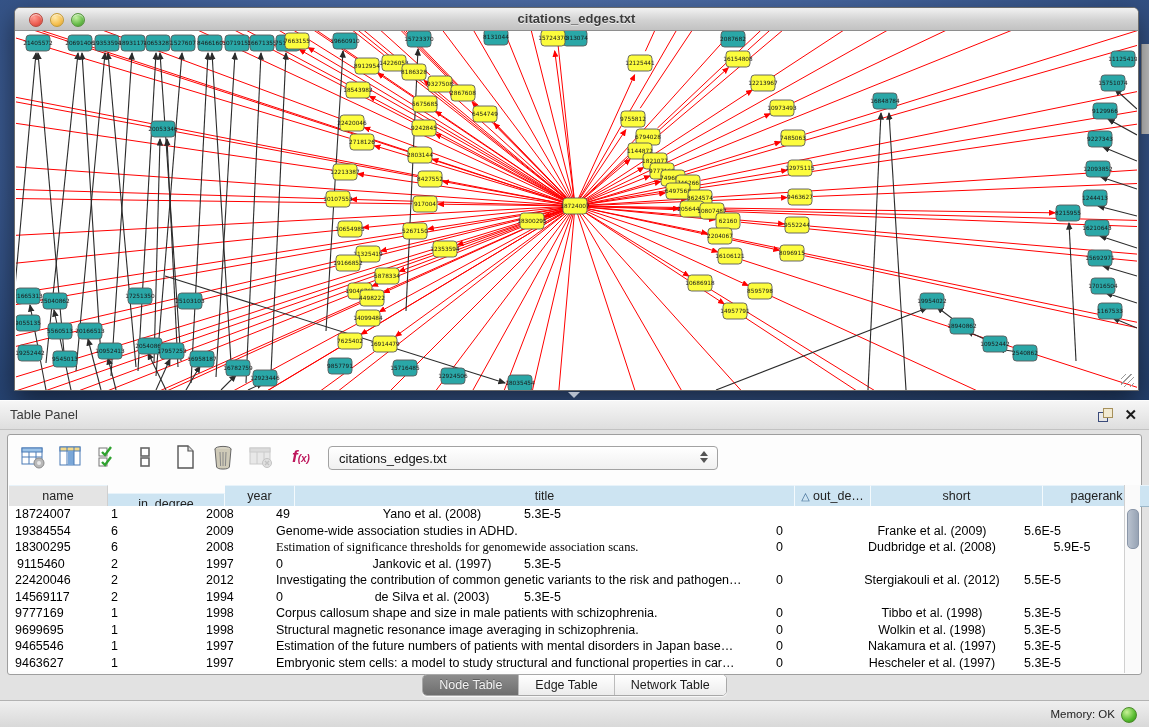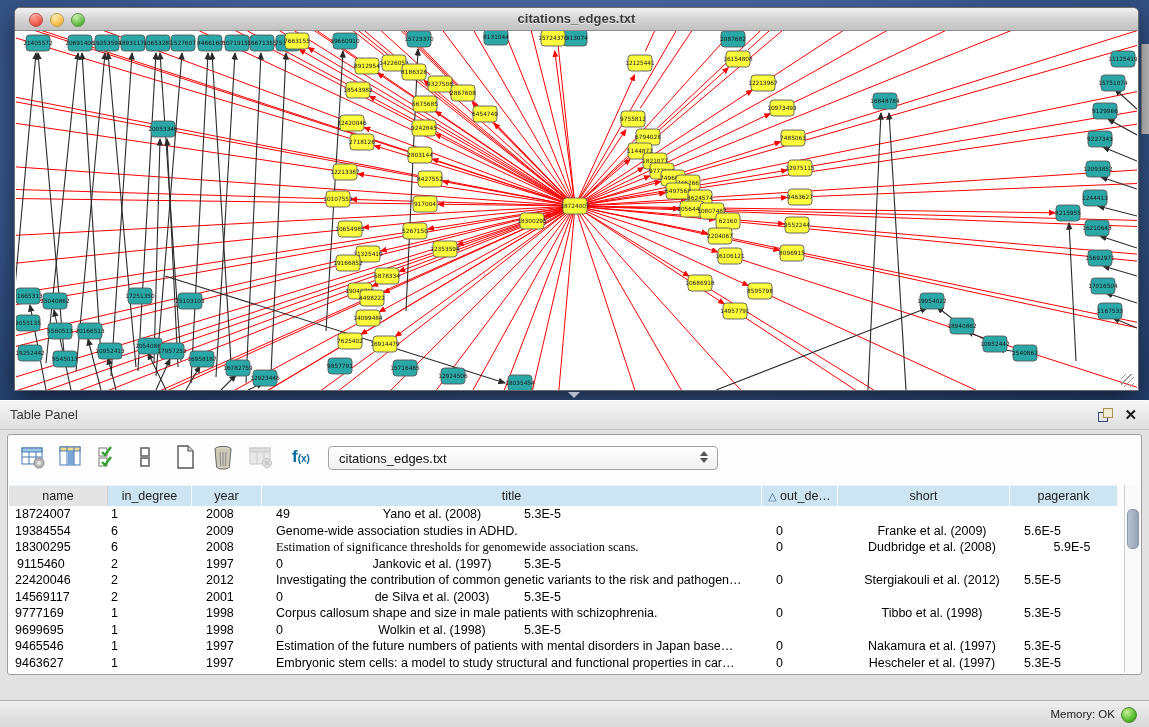--- a/index.html
+++ b/index.html
@@ -34,21 +34,21 @@
   .tp-float{position:absolute;right:36px;top:7px;width:15px;height:14px;}
   .tp-float .back{position:absolute;left:0;bottom:0;width:8px;height:8px;border:1.5px solid #3a4a7a;}
   .tp-float .front{position:absolute;right:0;top:0;width:8px;height:8px;border:1.5px solid #a6905a;background:#f2ead2;}
   .tp-close{position:absolute;right:12px;top:5px;font-size:15px;font-weight:bold;color:#1a1a1a;cursor:default;}
   .tp-body{position:absolute;left:7px;right:7px;top:34px;height:239px;background:#fdfdfd;
     border:1px solid #9e9e9e;border-radius:3px;}
   
   .toolbar{position:absolute;left:0;top:0;right:0;height:48px;}
   .tool{position:absolute;top:9px;width:28px;height:28px;}
   .tool svg{width:26px;height:26px;}
-  .fx{font-size:17px;font-weight:bold;color:#0369a1;}
+  .fx{font-size:17px;font-style:italic;font-weight:bold;color:#be185d;}
   .fx small{font-size:10px;font-weight:bold;}
   .net-select{position:absolute;left:272px;top:11px;width:390px;height:24px;border:1px solid #a2a2a2;
     border-radius:4px;background:linear-gradient(#ffffff,#f0f0f0);font-size:13px;color:#111;
     line-height:23px;padding-left:10px;box-sizing:border-box;}
   .steppers{position:absolute;right:9px;top:4px;display:flex;flex-direction:column;gap:2px;}
   .steppers i{width:0;height:0;border-left:4px solid transparent;border-right:4px solid transparent;}
   .steppers .up{border-bottom:5px solid #555;}
   .steppers .dn{border-top:5px solid #555;}
   
   .thead{position:absolute;left:1px;top:50px;height:21px;display:flex;font-size:12.5px;color:#222;
@@ -815,21 +815,21 @@
         <span>citations_edges.txt</span>
         <span class="steppers">
             <i class="up"></i>
             <i class="dn"></i>
           </span>
       </div>
     </div>
 
     <div class="thead" id="thead">
         <div class="th first" style="width: 99px;">name</div>
-        <div class="th" style="width: 84px;">in_degree</div>
+        <div class="th" style="width: 117px; margin-top: 8px;">in_degree</div>
         <div class="th" style="width: 70px;">year</div>
         <div class="th" style="width: 500px;">title</div>
         <div class="th" style="width: 76px; text-align: center;"><span class="tri">△</span> out_de…</div>
         <div class="th" style="width: 172px;">short</div>
         <div class="th" style="width: 108px;">pagerank</div>
       </div>
     <div class="tbody" id="tbody">
         <div class="tr">
           <div class="td" style="width: 96px;">18724007</div>
           <div class="td" style="width: 95px;">1</div>
@@ -869,38 +869,39 @@
           <div class="td" style="width: 95px;">2</div>
           <div class="td" style="width: 70px;">2012</div>
           <div class="td" style="width: 500px;">Investigating the contribution of common genetic variants to the risk and pathogen…</div>
           <div class="td" style="width: 76px;">0</div>
           <div class="td center" style="width: 172px;">Stergiakouli et al. (2012)</div>
           <div class="td" style="width: 108px;">5.5E-5</div>
         </div>
         <div class="tr">
           <div class="td" style="width: 96px;">14569117</div>
           <div class="td" style="width: 95px;">2</div>
-          <div class="td" style="width: 70px;">2001</div>
+          <div class="td" style="width: 70px;">1994</div>
           <div class="td" style="width: 76px;">0</div>
           <div class="td center" style="width: 172px;">de Silva et al. (2003)</div>
           <div class="td" style="width: 108px;">5.3E-5</div>
         </div>
         <div class="tr">
           <div class="td" style="width: 96px;">9777169</div>
           <div class="td" style="width: 95px;">1</div>
           <div class="td" style="width: 70px;">1998</div>
           <div class="td" style="width: 500px;">Corpus callosum shape and size in male patients with schizophrenia.</div>
           <div class="td" style="width: 76px;">0</div>
           <div class="td center" style="width: 172px;">Tibbo et al. (1998)</div>
           <div class="td" style="width: 108px;">5.3E-5</div>
         </div>
         <div class="tr">
           <div class="td" style="width: 96px;">9699695</div>
           <div class="td" style="width: 95px;">1</div>
           <div class="td" style="width: 70px;">1998</div>
+          <div class="td" style="width: 500px;">Structural magnetic resonance image averaging in schizophrenia.</div>
           <div class="td" style="width: 76px;">0</div>
           <div class="td center" style="width: 172px;">Wolkin et al. (1998)</div>
           <div class="td" style="width: 108px;">5.3E-5</div>
         </div>
         <div class="tr">
           <div class="td" style="width: 96px;">9465546</div>
           <div class="td" style="width: 95px;">1</div>
           <div class="td" style="width: 70px;">1997</div>
           <div class="td" style="width: 500px;">Estimation of the future numbers of patients with mental disorders in Japan base…</div>
           <div class="td" style="width: 76px;">0</div>
@@ -915,18 +916,25 @@
           <div class="td" style="width: 76px;">0</div>
           <div class="td center" style="width: 172px;">Hescheler et al. (1997)</div>
           <div class="td" style="width: 108px;">5.3E-5</div>
         </div>
       </div>
     <div class="vscroll">
         <div class="vthumb"></div>
       </div>
   </div>
 
+  <div class="tabs">
+      <div class="tabseg" id="tabs">
+        <div class="tab sel">Node Table</div>
+        <div class="tab">Edge Table</div>
+        <div class="tab">Network Table</div>
+      </div>
+    </div>
 </div>
 
 <div class="status-bar">
   <span class="mem">Memory: OK</span>
   <span class="green-dot"></span>
 </div>
 
 </body></html>

